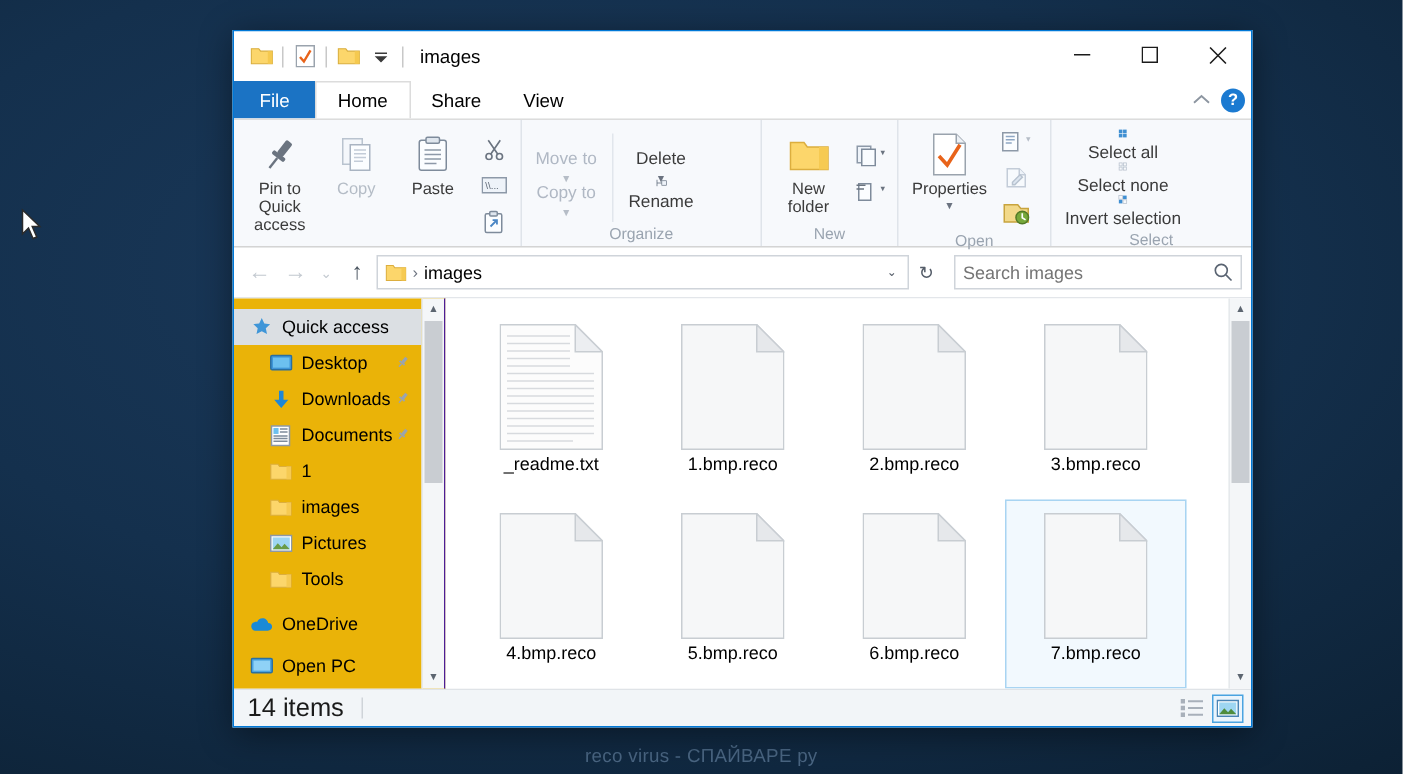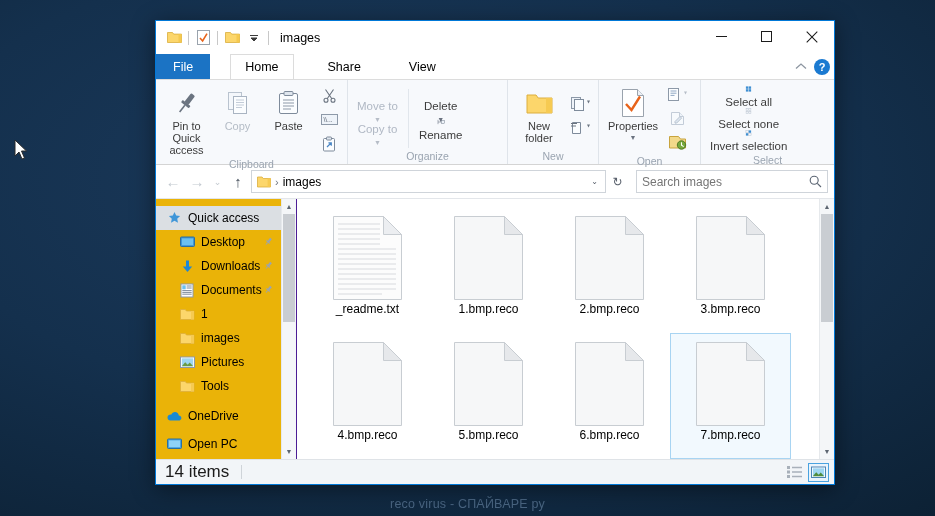--- a/index.html
+++ b/index.html
@@ -52,21 +52,21 @@
     font-size: 12.5px; color: #000; margin-left: 8px; white-space: nowrap;
   }
   .wbtns { position: absolute; right: 0; top: 0; display: flex; }
   .wbtn {
     width: 45px; height: 31px; display: flex; align-items: center; justify-content: center;
   }
 
   
   .tabbar {
     height: 25px; background: #ffffff; display: flex; align-items: flex-end;
-    flex: none; position: relative; gap: 20px;
+    flex: none; position: relative;
   }
   .tab {
     display: flex; align-items: center; padding: 0 14px;
     font-size: 12.5px; color: #000; height: 25px;
   }
   .tab.file { background: #1b73c4; color: #fff; padding: 0 17px; }
   .tab.active {
     background: #fff;
     border-left: 1px solid #dcdcdc; border-right: 1px solid #dcdcdc; border-top: 1px solid #dcdcdc;
   }
@@ -334,21 +334,20 @@
           </div>
           <div class="mini-btn">
             <svg width="14" height="16" viewBox="0 0 14 16">
               <rect x="1.5" y="2.5" width="11" height="12.5" rx="1" fill="#fbfdff" stroke="#7e8b9b"></rect>
               <rect x="4.5" y="1" width="5" height="3" rx=".7" fill="#dfe6ee" stroke="#7e8b9b"></rect>
               <path d="M5 11l4-4M6.4 6.8H9.3V9.7" stroke="#4a86c5" stroke-width="1.2" fill="none"></path>
             </svg>
           </div>
         </div>
       </div>
-      <div class="rgroup-label">Clipboard</div>
     </div>
 
     <div class="rgroup" style="width:160px">
       <div class="rgroup-items" style="padding-top:9px">
         <div class="col-btns">
           <div class="small-btn dis">
             <svg width="15" height="14" viewBox="0 0 15 14">
               <path d="M.5 2.5h5l1 1.3h8v8H.5z" fill="#e9eef5" stroke="#b9c3cf"></path>
               <path d="M10 7.5H4.5M6.5 5.2L4 7.5l2.5 2.3" stroke="#a6b2c0" stroke-width="1.2" fill="none"></path>
             </svg>

